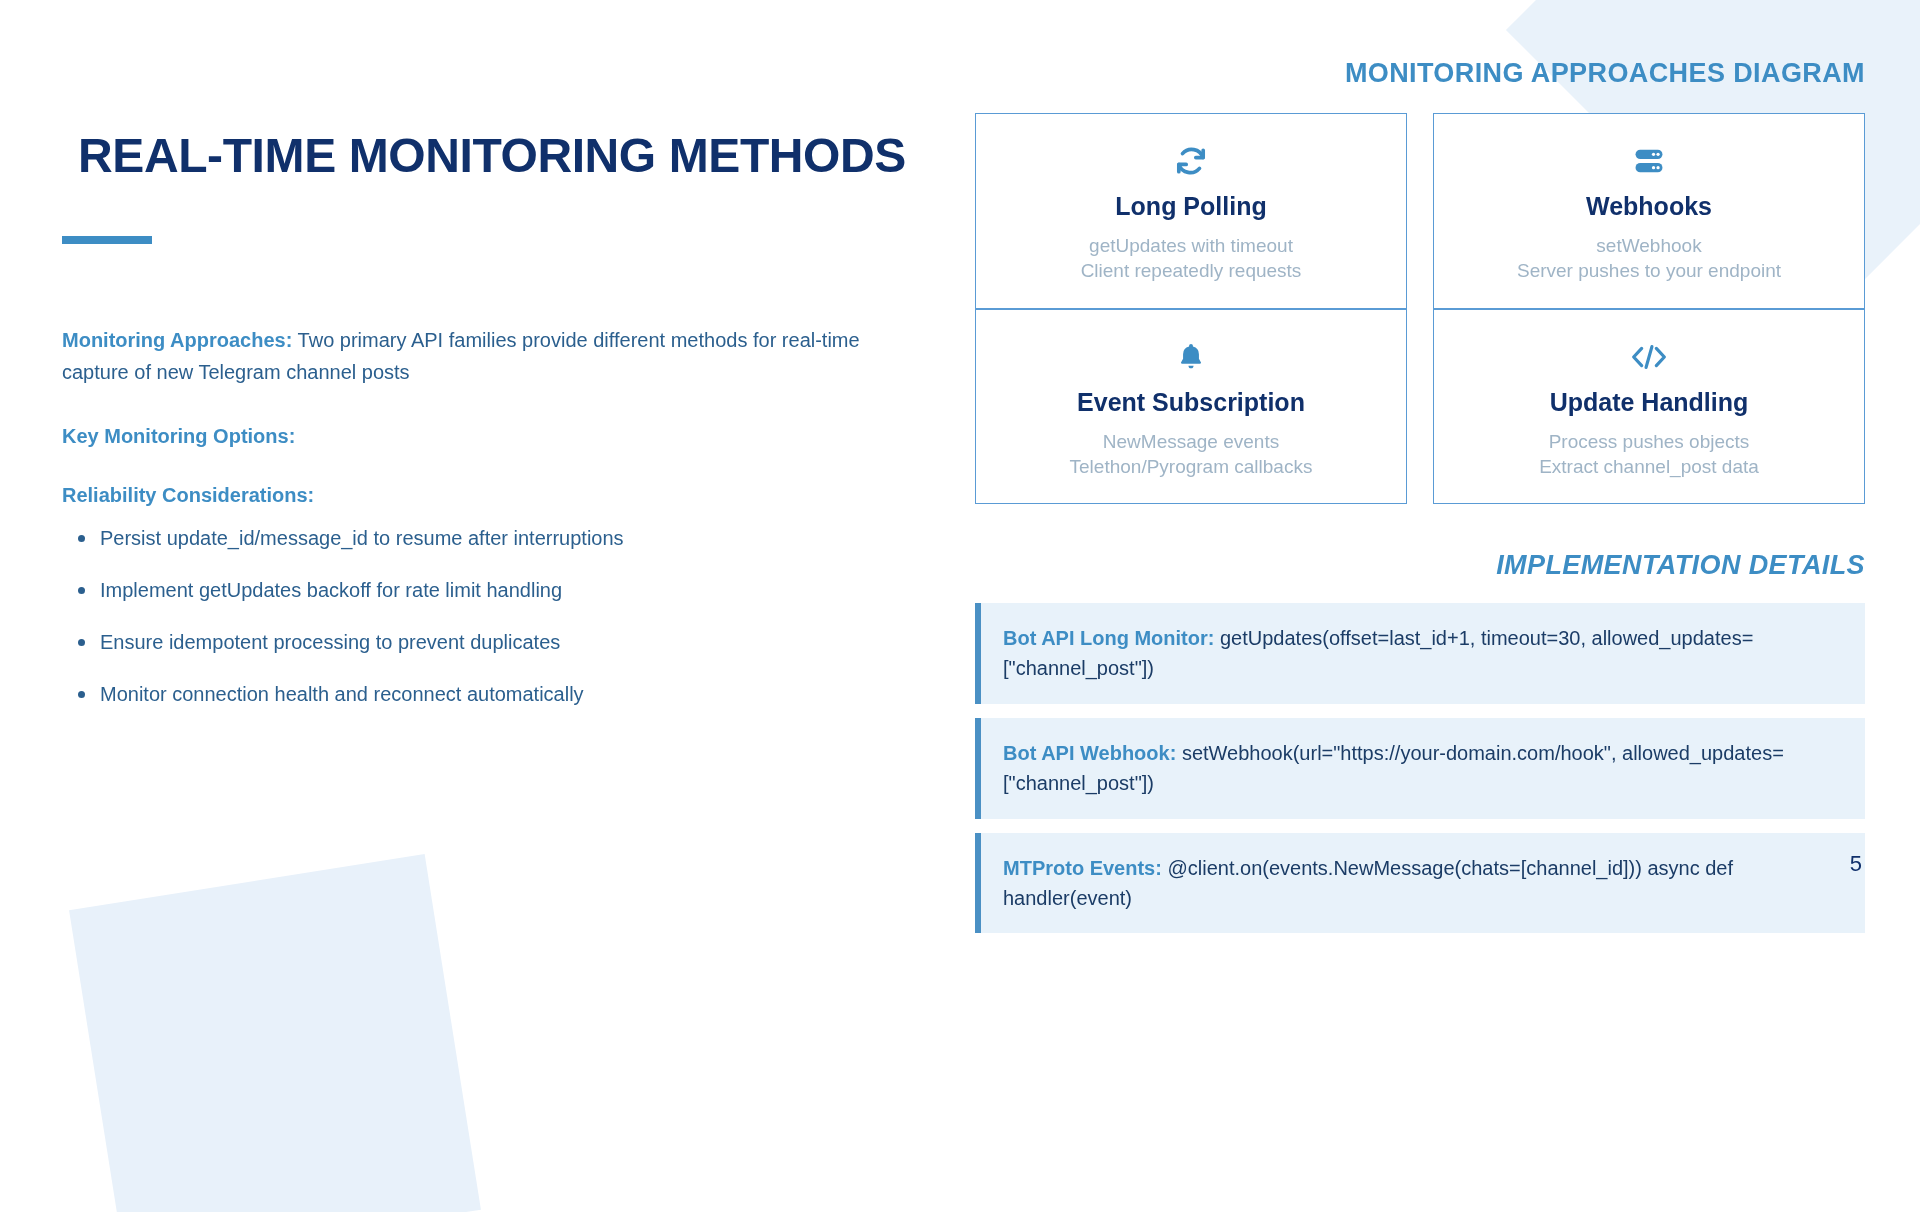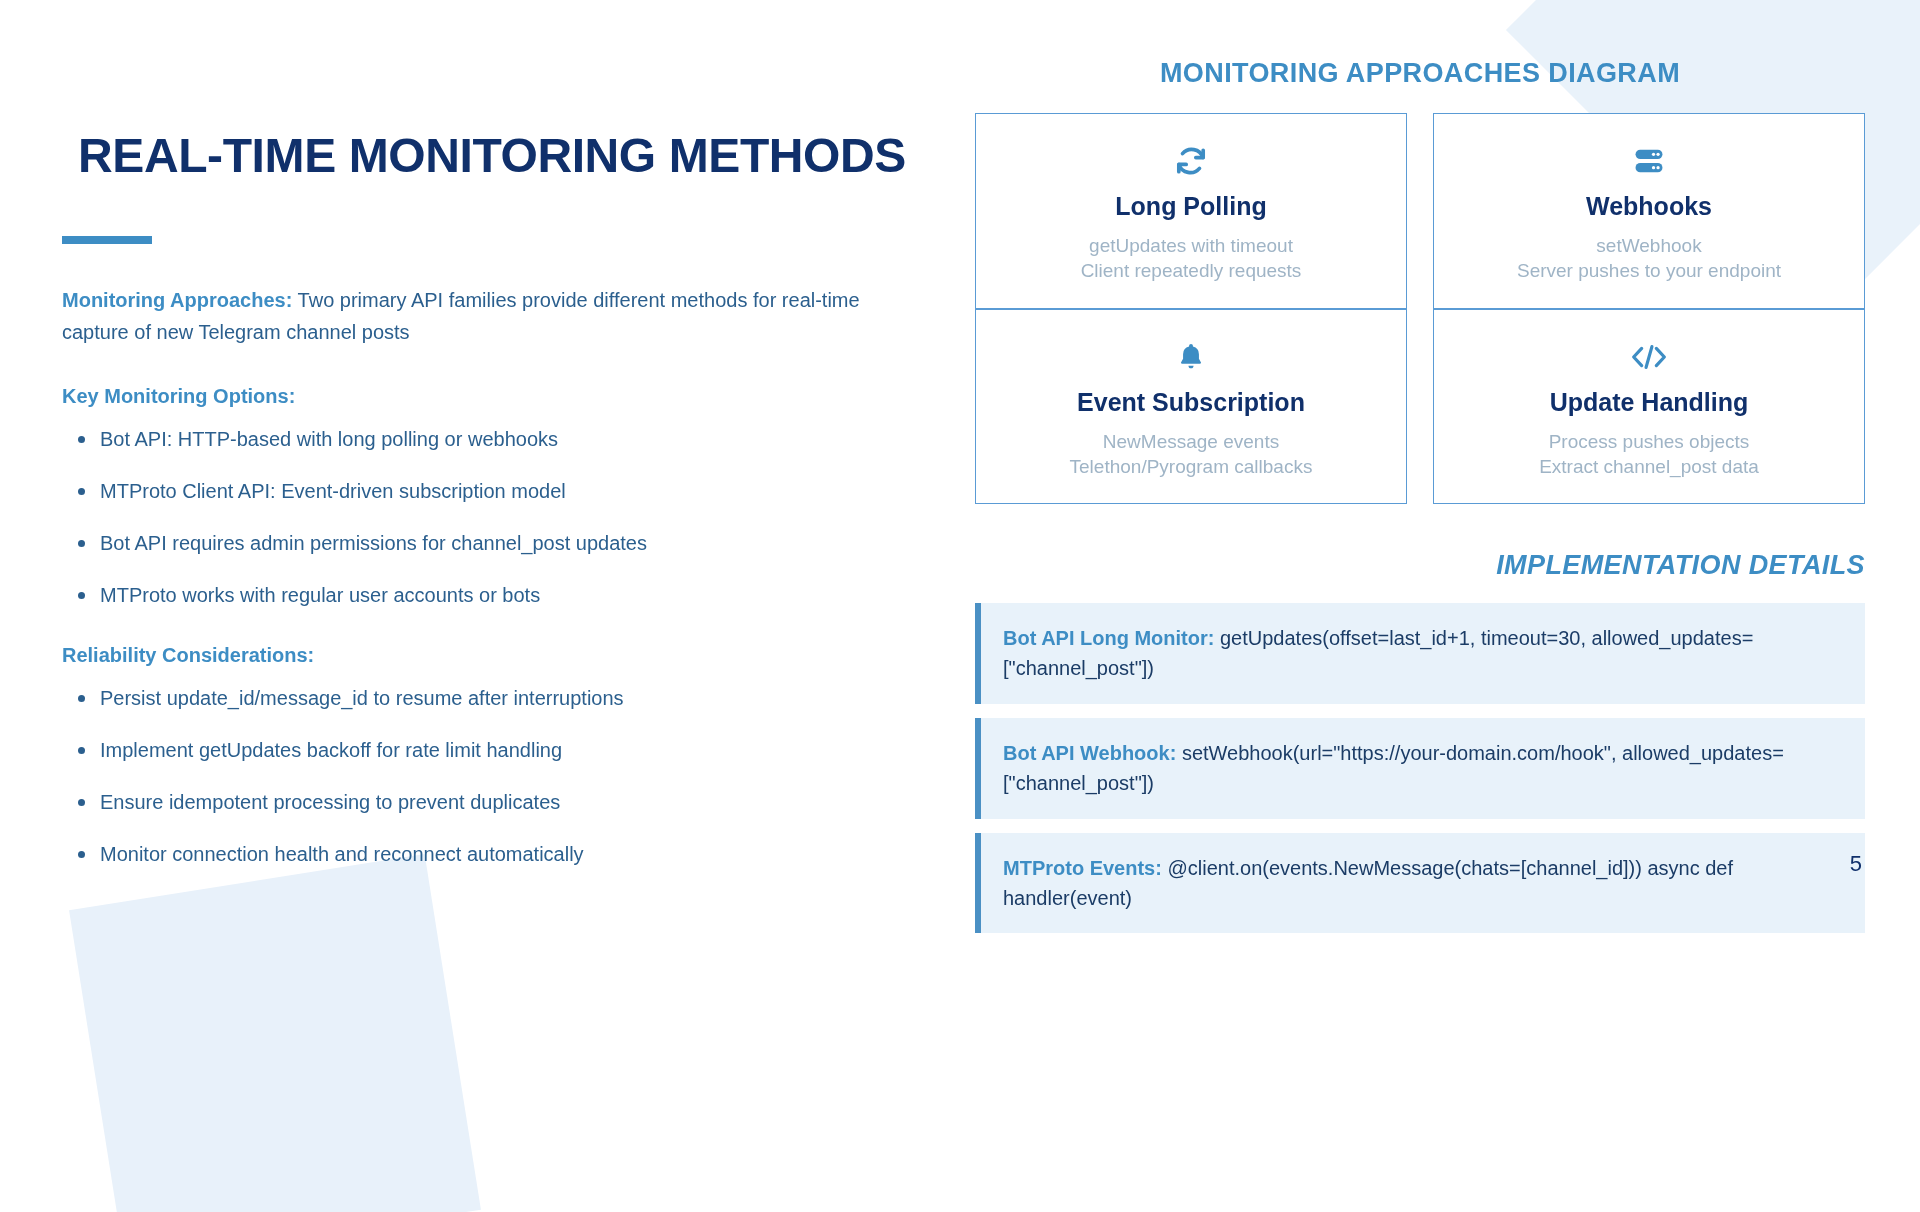--- a/index.html
+++ b/index.html
@@ -61,21 +61,21 @@
     text-transform: uppercase;
     text-align: center;
   }
   .title-rule {
     width: 90px;
     height: 8px;
     background: #3d8dc4;
     margin-top: 52px;
   }
   .intro-para {
-    margin-top: 40px;
+    margin-top: 80px;
     font-size: 20px;
     line-height: 1.62;
     color: #2b5f8e;
     max-width: 855px;
   }
   .intro-para .lead {
     color: #3d8dc4;
     font-weight: bold;
   }
   .sub-head {
@@ -115,21 +115,21 @@
     top: 58px;
     width: 890px;
     z-index: 3;
   }
   .section-heading {
     font-size: 27px;
     font-weight: bold;
     color: #3d8dc4;
     letter-spacing: 0.4px;
     text-transform: uppercase;
-    text-align: center;
+    text-align: right;
     margin: 0 0 24px 0;
   }
   .section-heading.left-align {
     text-align: right;
     margin-top: 46px;
     margin-bottom: 22px;
     font-style: italic;
   }
 
   .card-grid {
@@ -201,26 +201,20 @@
 
   <div class="left-col">
     <h1 class="page-title">Real-Time Monitoring Methods</h1>
     <div class="title-rule"></div>
 
     <p class="intro-para">
       <span class="lead">Monitoring Approaches:</span><span> Two primary API families provide different methods for real-time capture of new Telegram channel posts</span>
     </p>
 
     <div class="sub-head">Key Monitoring Options:</div>
-    <ul class="bullets">
-      <li>Bot API: HTTP-based with long polling or webhooks</li>
-      <li>MTProto Client API: Event-driven subscription model</li>
-      <li>Bot API requires admin permissions for channel_post updates</li>
-      <li>MTProto works with regular user accounts or bots</li>
-    </ul>
 
     <div class="sub-head">Reliability Considerations:</div>
     <ul class="bullets">
       <li>Persist update_id/message_id to resume after interruptions</li>
       <li>Implement getUpdates backoff for rate limit handling</li>
       <li>Ensure idempotent processing to prevent duplicates</li>
       <li>Monitor connection health and reconnect automatically</li>
     </ul>
   </div>
 

